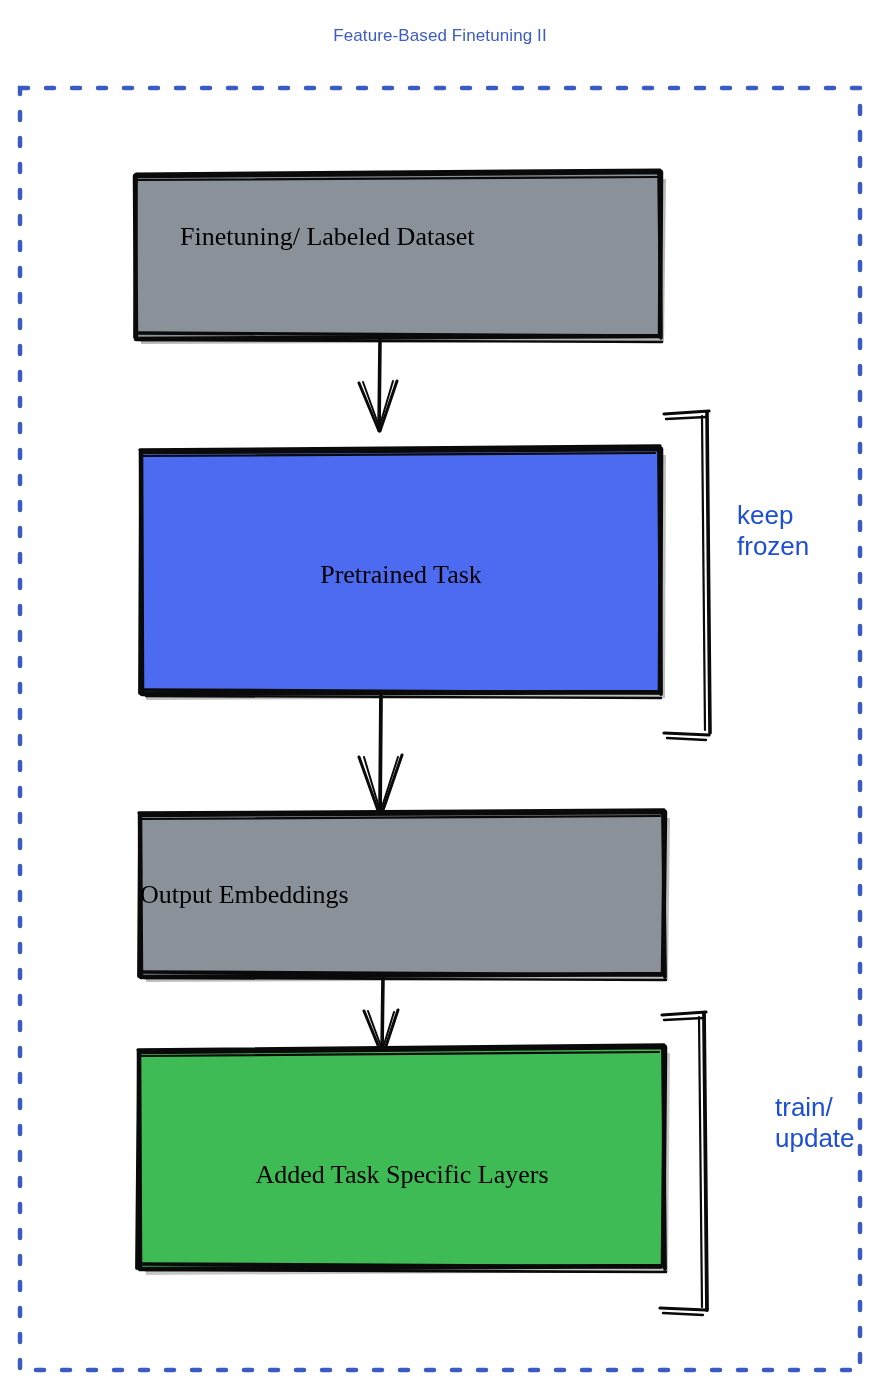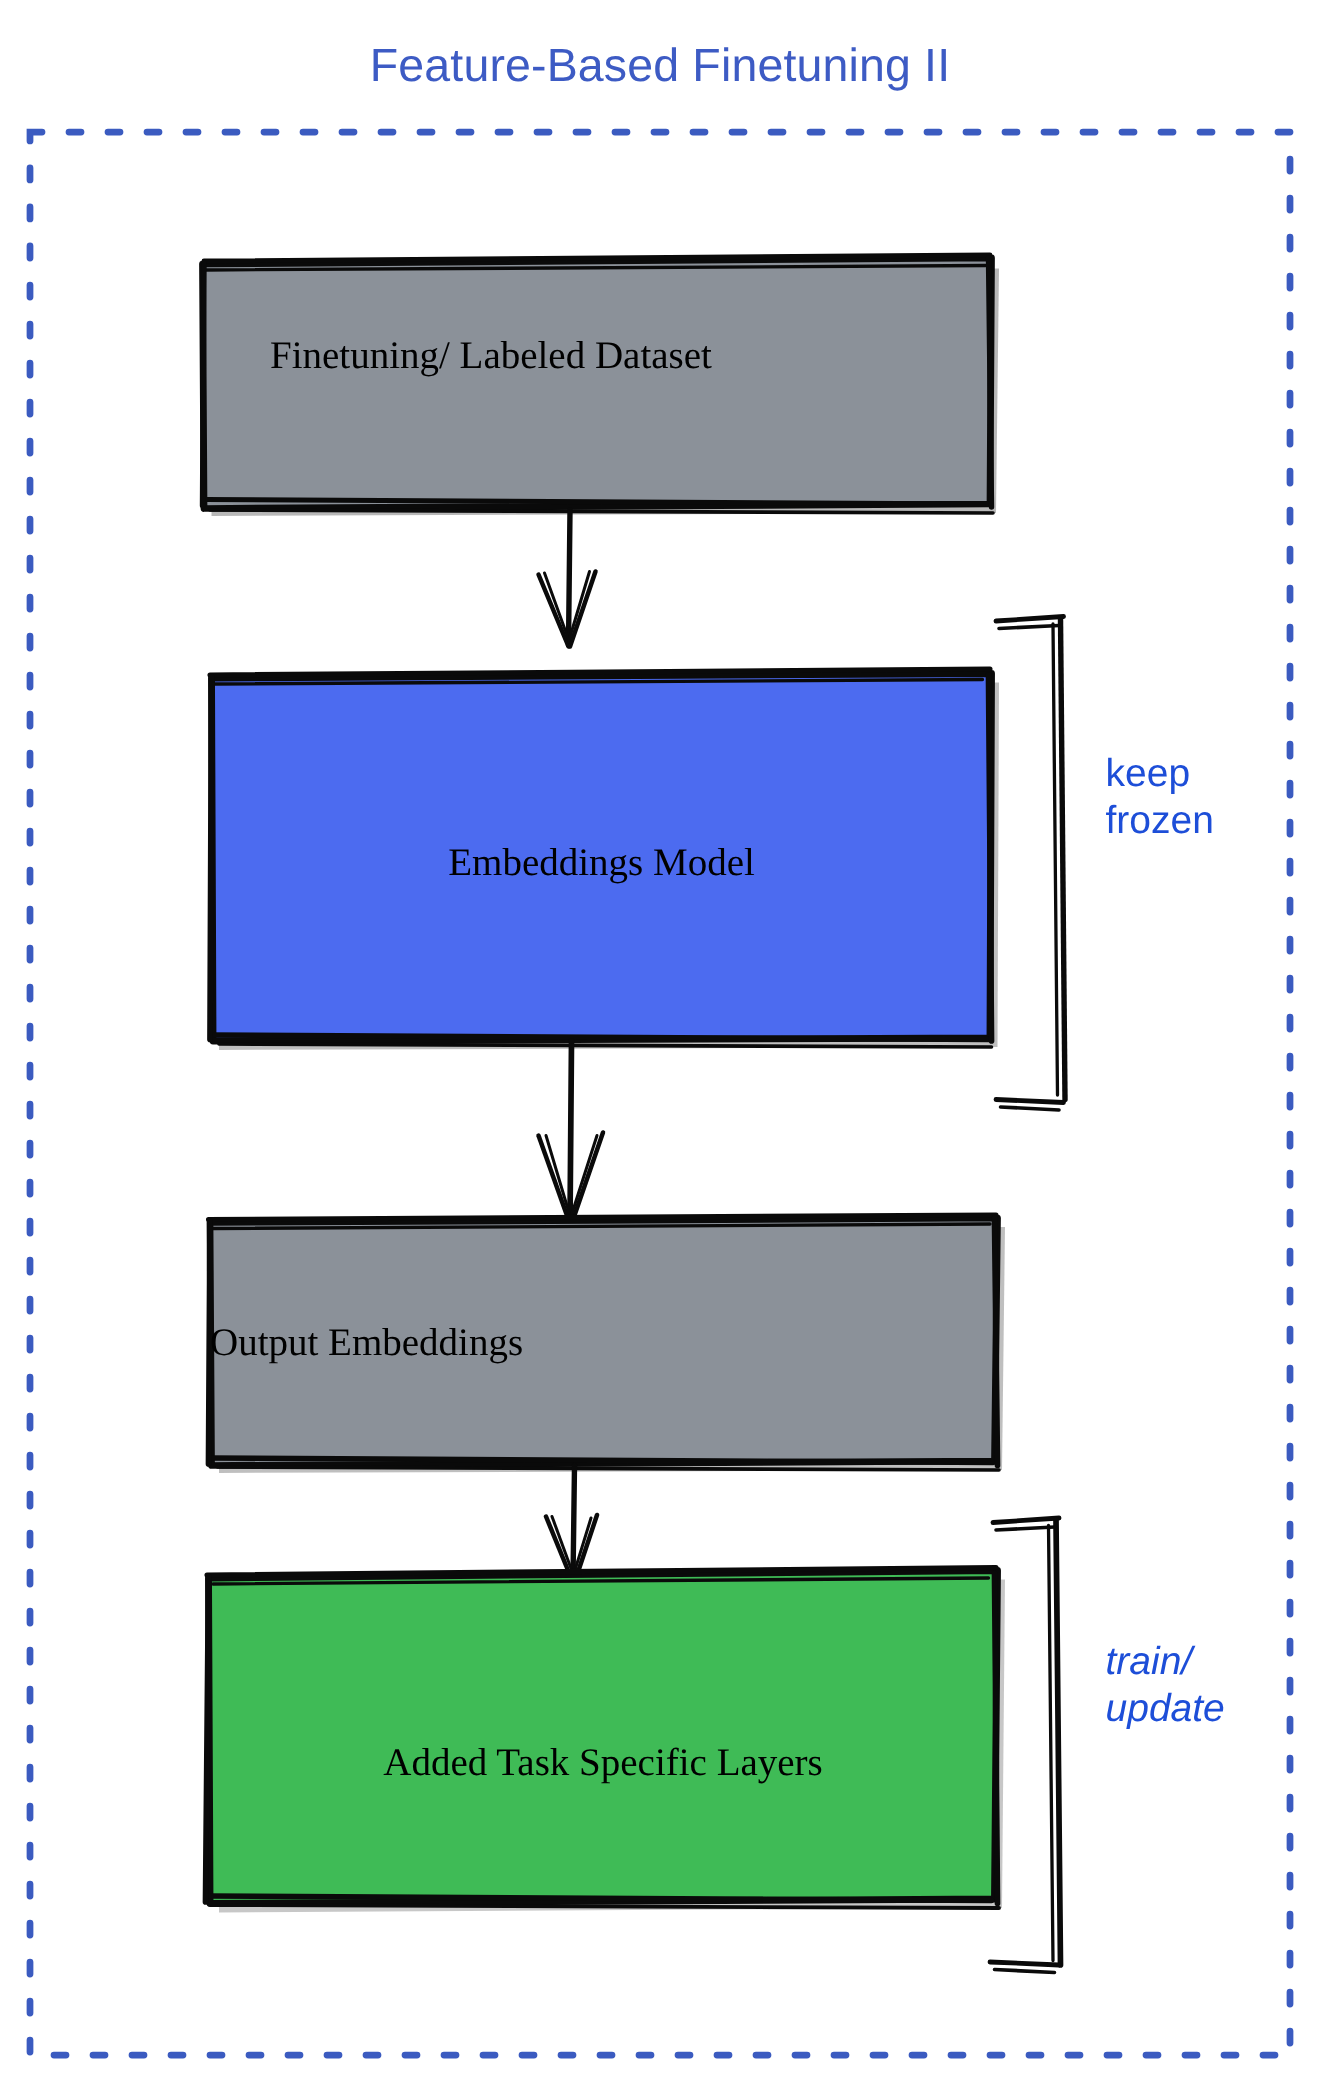--- a/index.html
+++ b/index.html
@@ -19,21 +19,21 @@
     inset: 0;
     width: 880px;
     height: 1393px;
   }
   .diagram-title {
     position: absolute;
     left: 0;
     top: 26px;
     width: 880px;
     text-align: center;
-    font-size: 31px;
+    font-size: 17px;
     color: #3d5bc4;
     font-family: "Liberation Sans", sans-serif;
     letter-spacing: 0.1px;
   }
   .node-label {
     position: absolute;
     color: #000000;
     font-size: 26px;
     font-family: Liberation Serif, serif;
     white-space: nowrap;
@@ -141,23 +141,23 @@
     <path d="M699,1017 L702,1307" fill="none" stroke="#0a0a0a" stroke-width="2.2" stroke-linecap="round"></path>
     <path d="M660,1308 L706,1310" fill="none" stroke="#0a0a0a" stroke-width="3.2" stroke-linecap="round"></path>
     <path d="M663,1313 L703,1315" fill="none" stroke="#0a0a0a" stroke-width="2.4" stroke-linecap="round"></path>
   </g>
 </svg>
 
 <div class="diagram-title">Feature-Based Finetuning II</div>
 
 <div class="node-label" style="left:180px; top:222px;">Finetuning/ Labeled Dataset</div>
 
-<div class="node-label" style="left:141px; top:560px; width:520px; text-align:center;">Embeddings Model</div>
+<div class="node-label" style="left:141px; top:560px; width:520px; text-align:center;">Pretrained Task</div>
 
 <div class="node-label" style="left:140px; top:880px; width:525px; ">Output Embeddings</div>
 
 <div class="node-label" style="left:139px; top:1160px; width:526px; text-align:center;">Added Task Specific Layers</div>
 
 <div class="side-label" style="left:737px; top:500px;">keep
 frozen</div>
 
-<div class="side-label" style="left:737px; top:1092px;font-style:italic;">train/
+<div class="side-label" style="left:775px; top:1092px;">train/
 update</div>
 
 </body></html>

